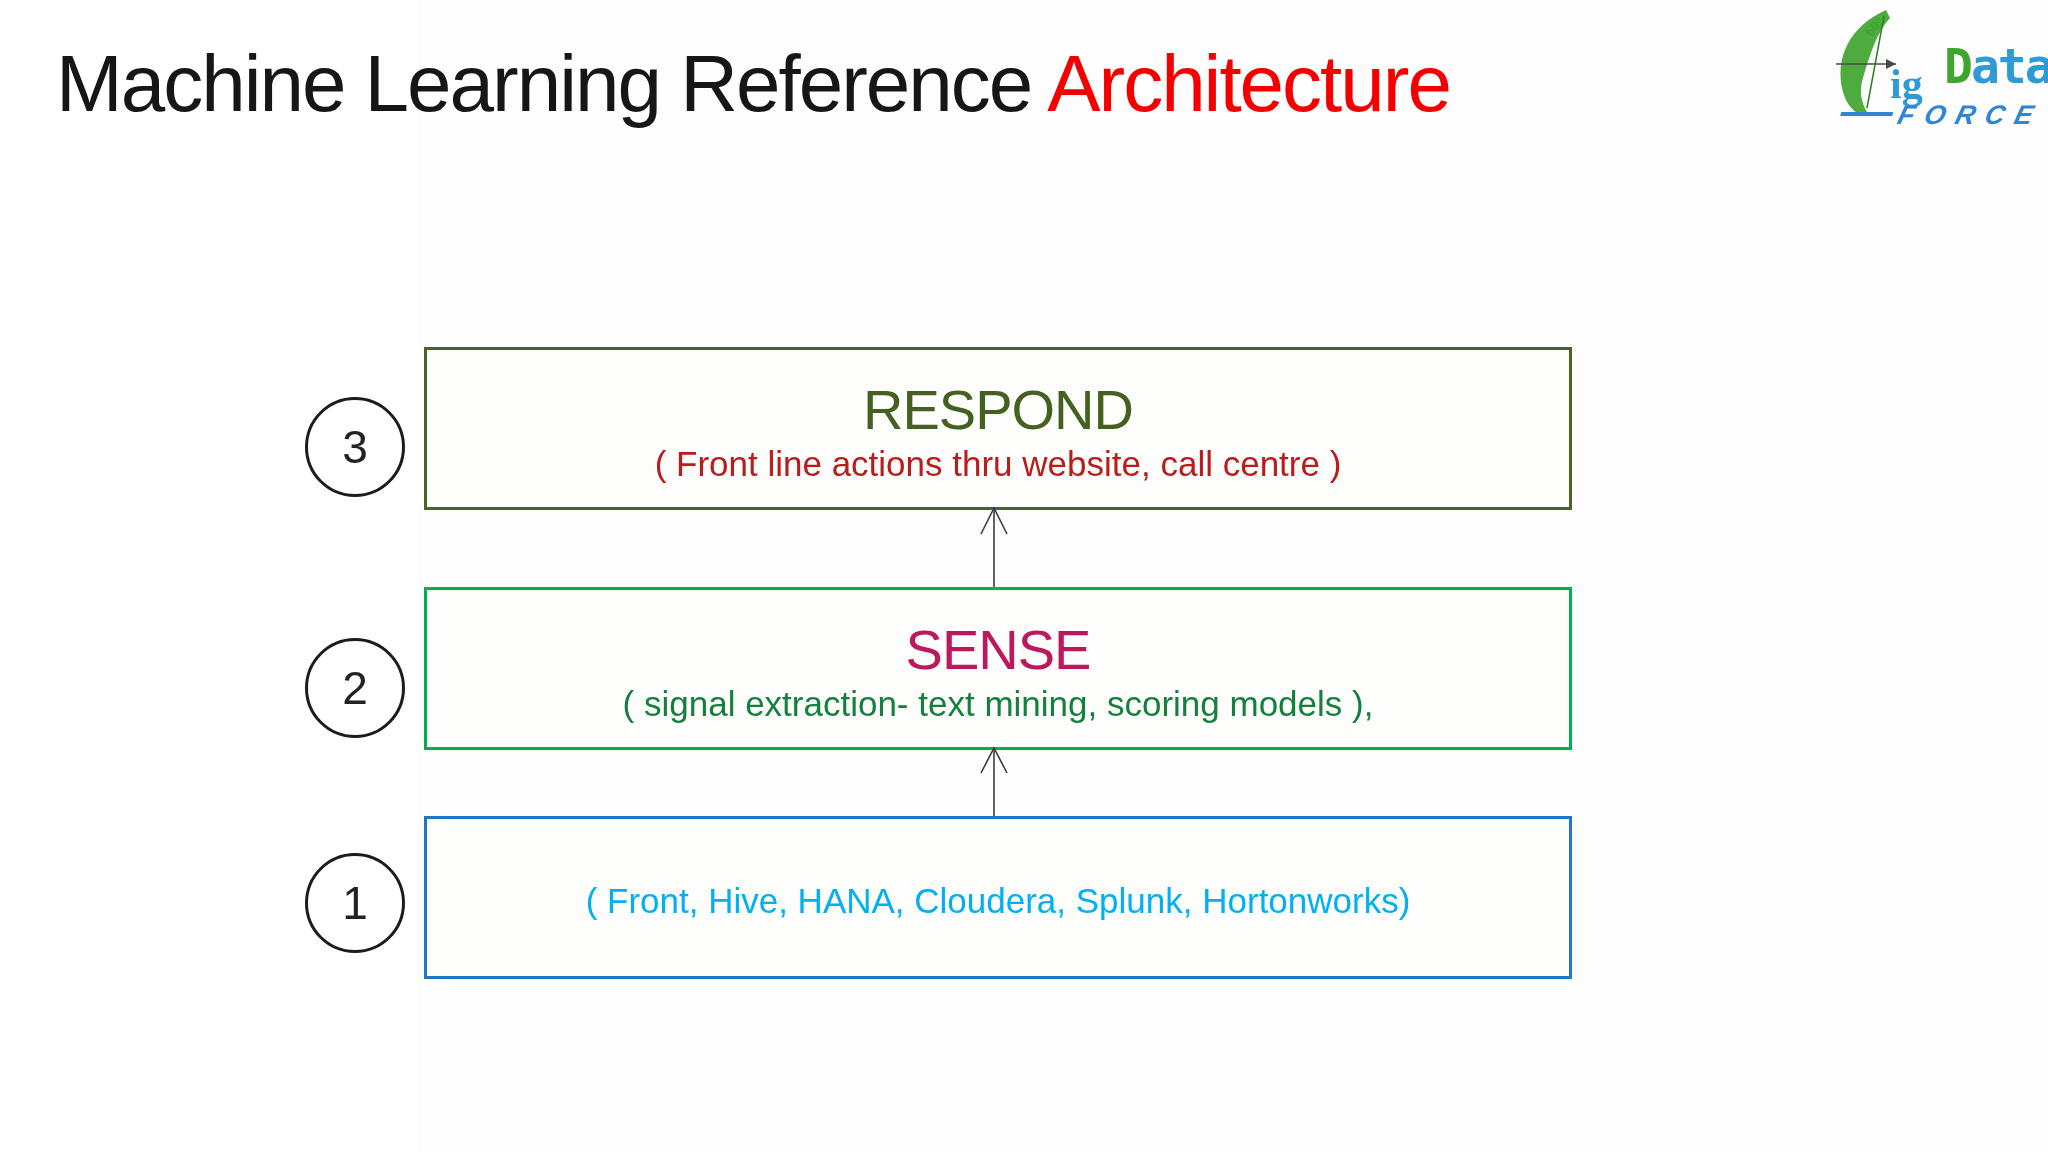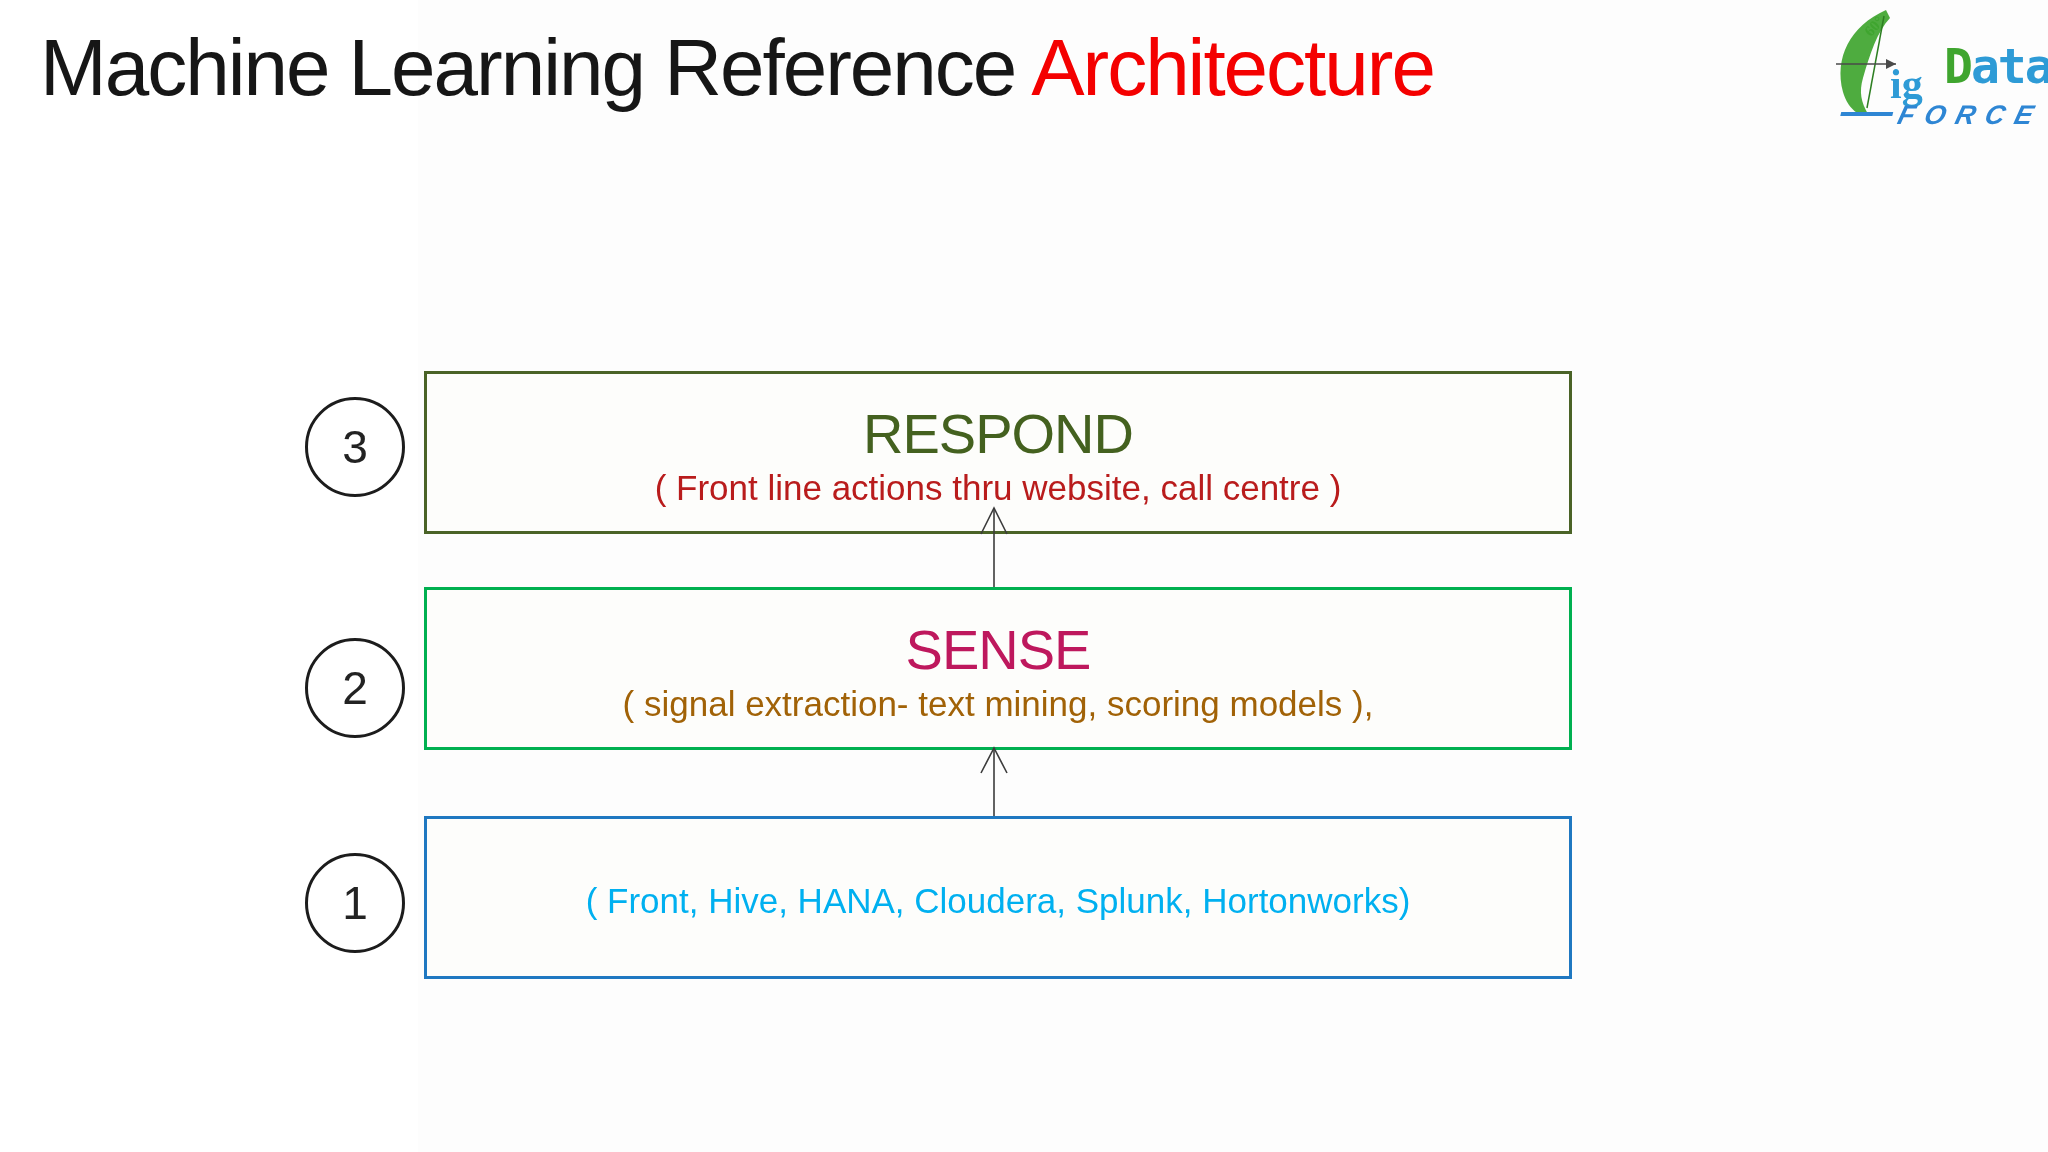--- a/index.html
+++ b/index.html
@@ -5,21 +5,21 @@
   html,body{margin:0;padding:0;background:#ffffff;}
   body{width:2048px;height:1152px;position:relative;overflow:hidden;
        font-family:"Liberation Sans",sans-serif;}
   .stage{position:absolute;inset:0;}
 
   
   .slide-tint{position:absolute;left:418px;top:0;width:1630px;height:1152px;
               background:#fdfdfd;}
 
   
-  .title{position:absolute;left:40px;top:22px;margin:0;
+  .title{position:absolute;left:40px;top:22px;margin:16px;
          font-size:80px;font-weight:300;letter-spacing:-2px;color:#161616;
          white-space:nowrap;}
   .title .accent{font-weight:300;}
 
   
   .logo{position:absolute;top:4px;right:6px;width:208px;height:136px;}
   .logo .bow{position:absolute;left:0;top:2px;}
   .logo .angle{position:absolute;left:30px;top:14px;font-size:15px;font-weight:700;
                transform:rotate(-48deg);font-family:"Liberation Serif",serif;}
   .logo .ig{position:absolute;left:56px;top:48px;font-family:"Liberation Serif",serif;
@@ -29,21 +29,21 @@
   .logo .force{position:absolute;left:64px;top:96px;font-size:27px;font-weight:700;
                font-style:italic;letter-spacing:10px;transform:skewX(-14deg);
                border-bottom:3px solid transparent;white-space:nowrap;}
   .logo .force::before{content:"";position:absolute;left:-58px;top:12px;width:52px;height:4px;
                background:currentColor;}
 
   
   .step-box{position:absolute;left:424px;width:1142px;height:151px;background:#fdfdfb;
             border:3px solid #888;display:flex;flex-direction:column;align-items:center;
             justify-content:center;gap:8px;padding-top:6px;box-sizing:content-box;}
-  .pos-0{top:347px;margin-top:24px;}
+  .pos-0{top:347px;}
   .pos-1{top:587px;}
   .pos-2{top:816px;}
   .step-label{font-size:56px;font-weight:300;letter-spacing:-1px;line-height:1;}
   .step-detail{font-size:35px;font-weight:300;line-height:1;}
 
   
   .num-circle{position:absolute;left:305px;width:94px;height:94px;border:3px solid #1c1c1c;
               border-radius:50%;display:flex;align-items:center;justify-content:center;
               background:#ffffff;}
   .c-0{top:397px;} .c-1{top:638px;} .c-2{top:853px;}
@@ -75,21 +75,21 @@
     <span class="force" style="color: rgb(46, 134, 212);">FORCE</span>
   </div>
 
   <div class="step-box pos-0" style="border-color: rgb(74, 99, 39);">
     <div class="step-label" style="color: rgb(68, 97, 31);">RESPOND</div>
     <div class="step-detail" style="color: #b91c1c;">( Front line actions thru website, call centre )</div>
   </div>
 
   <div class="step-box pos-1" style="border-color: rgb(0, 176, 80);">
     <div class="step-label" style="color: #be185d;">SENSE</div>
-    <div class="step-detail" style="color: #a16207;">( signal extraction- text mining, scoring models ),</div>
+    <div class="step-detail" style="color: #15803d;">( signal extraction- text mining, scoring models ),</div>
   </div>
 
   <div class="step-box pos-2" style="border-color: rgb(31, 120, 193);">
     <div class="step-detail" style="color: rgb(0, 176, 240);">( Front, Hive, HANA, Cloudera, Splunk, Hortonworks)</div>
   </div>
 
   <div class="num-circle c-0">
     <span>3</span>
   </div>
   <div class="num-circle c-1">

